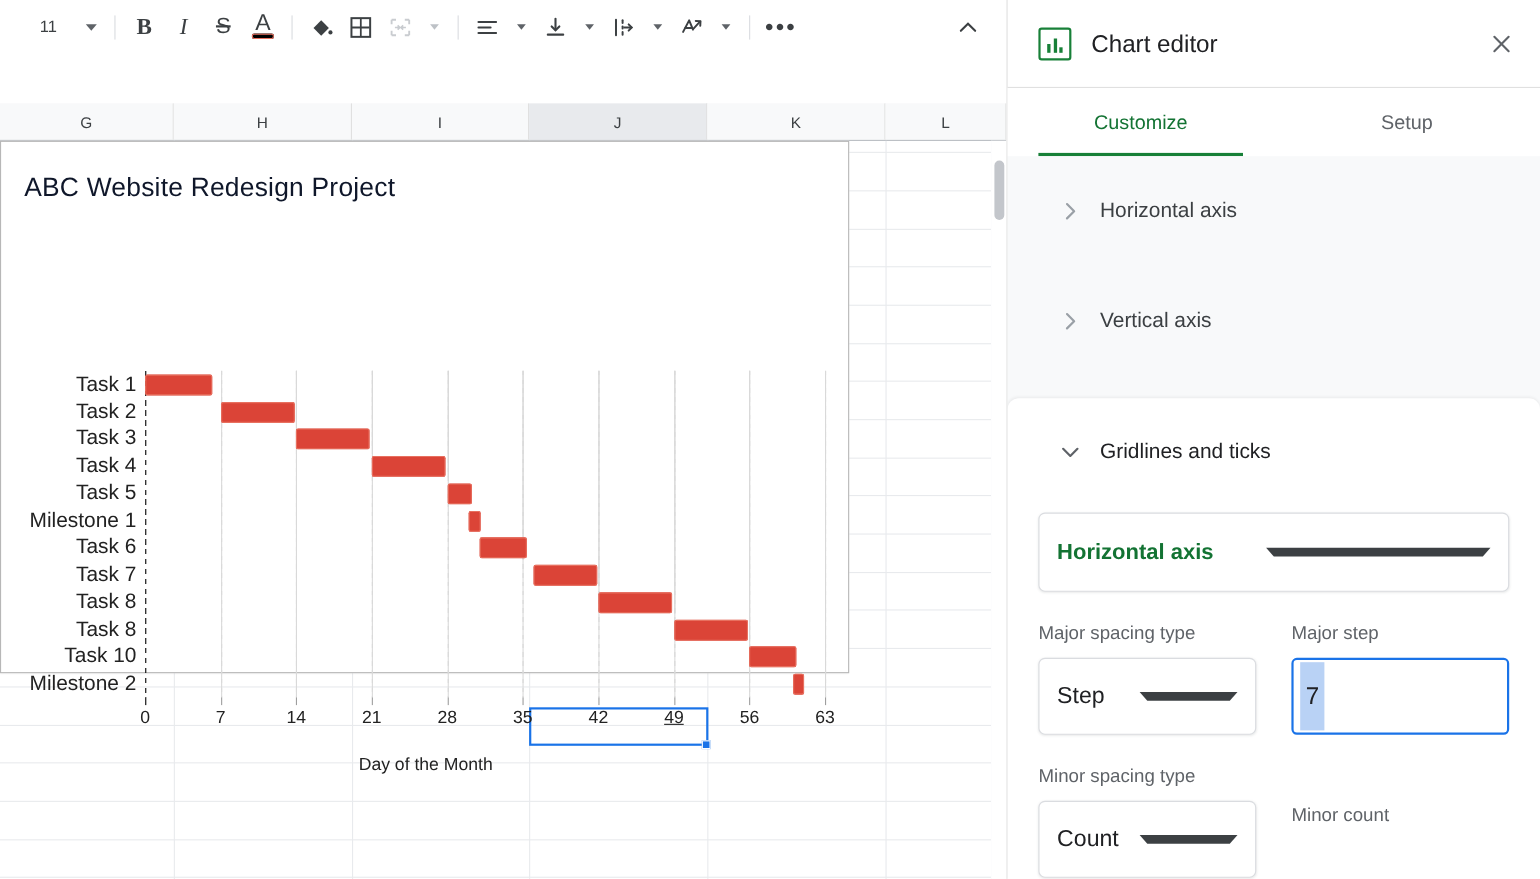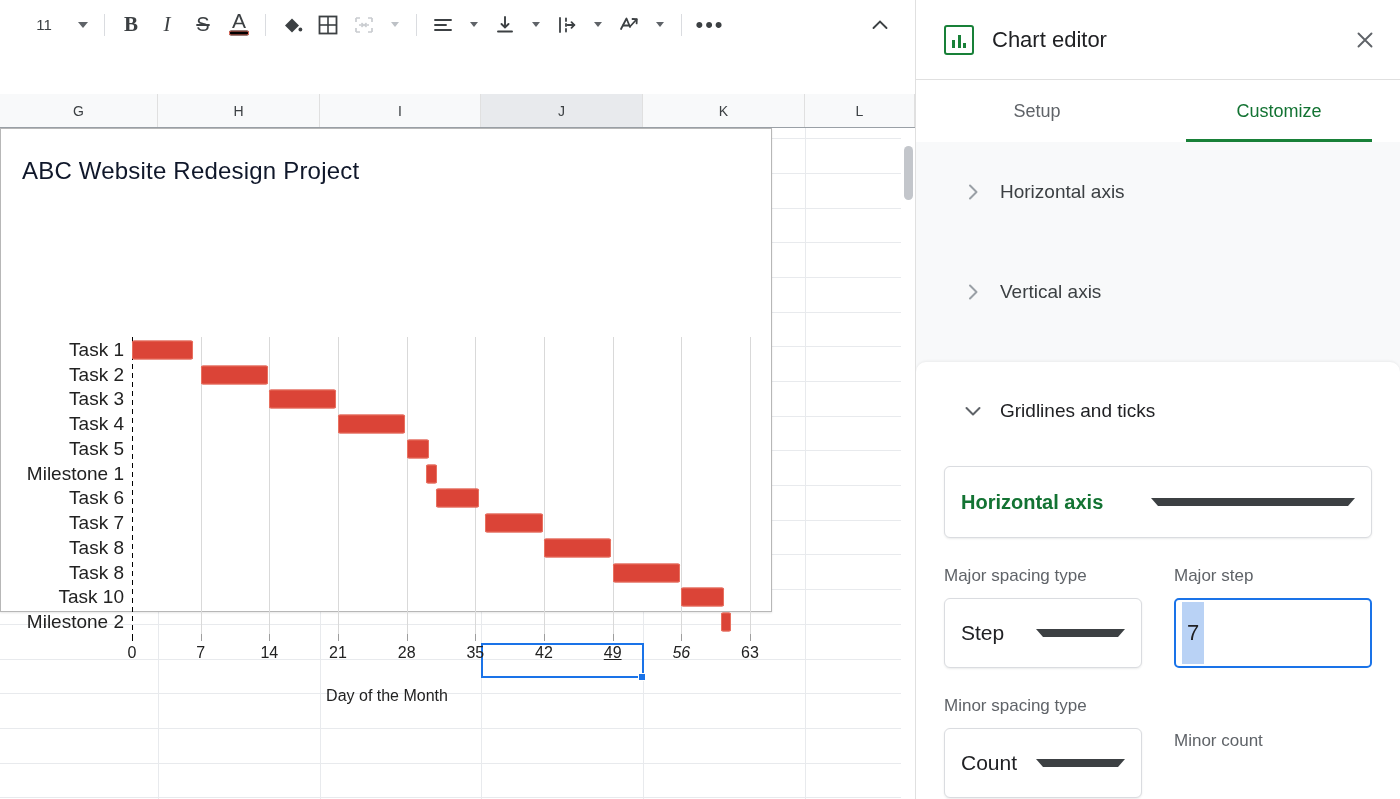--- a/index.html
+++ b/index.html
@@ -389,21 +389,21 @@
           <div class="xlabel" style="left: 337px; top: 515.14px;">21</div>
           <div class="tick" style="left: 405.667px; top: 505.14px;"></div>
           <div class="xlabel" style="left: 405.667px; top: 515.14px;">28</div>
           <div class="tick" style="left: 474.333px; top: 505.14px;"></div>
           <div class="xlabel" style="left: 474.333px; top: 515.14px;">35</div>
           <div class="tick" style="left: 543px; top: 505.14px;"></div>
           <div class="xlabel" style="left: 543px; top: 515.14px;">42</div>
           <div class="tick" style="left: 611.667px; top: 505.14px;"></div>
           <div class="xlabel" style="left: 611.667px; top: 515.14px; text-decoration: underline;">49</div>
           <div class="tick" style="left: 680.333px; top: 505.14px;"></div>
-          <div class="xlabel" style="left: 680.333px; top: 515.14px; font-style: italic;">56</div>
+          <div class="xlabel" style="left: 680.333px; top: 515.14px;">56</div>
           <div class="tick" style="left: 749px; top: 505.14px;"></div>
           <div class="xlabel" style="left: 749px; top: 515.14px;">63</div>
         </div>
       <div id="axis-title" style="top: 558.14px;">Day of the Month</div>
     </div>
   </div>
 
   <div id="editor">
 
     <div id="ed-header">
@@ -414,22 +414,22 @@
       </div>
       <div id="ed-title">Chart editor</div>
       <div id="ed-close">
         <svg width="24" height="24" viewBox="0 0 24 24">
           <path d="M5.5 5.5 L18.5 18.5 M18.5 5.5 L5.5 18.5" stroke="#5f6368" stroke-width="1.9" stroke-linecap="round"></path>
         </svg>
       </div>
     </div>
 
     <div id="ed-tabs">
+      <div class="ed-tab active">Customize</div>
       <div class="ed-tab">Setup</div>
-      <div class="ed-tab active">Customize</div>
     </div>
 
     <div id="ed-body">
 
       <div class="ed-section">
         <span class="chev">
           <svg width="22" height="22" viewBox="0 0 22 22">
               <path d="M8 4.5 L14.5 11 L8 17.5" stroke="#9aa0a6" stroke-width="2" fill="none" stroke-linecap="round" stroke-linejoin="round"></path>
             </svg>
         </span>

